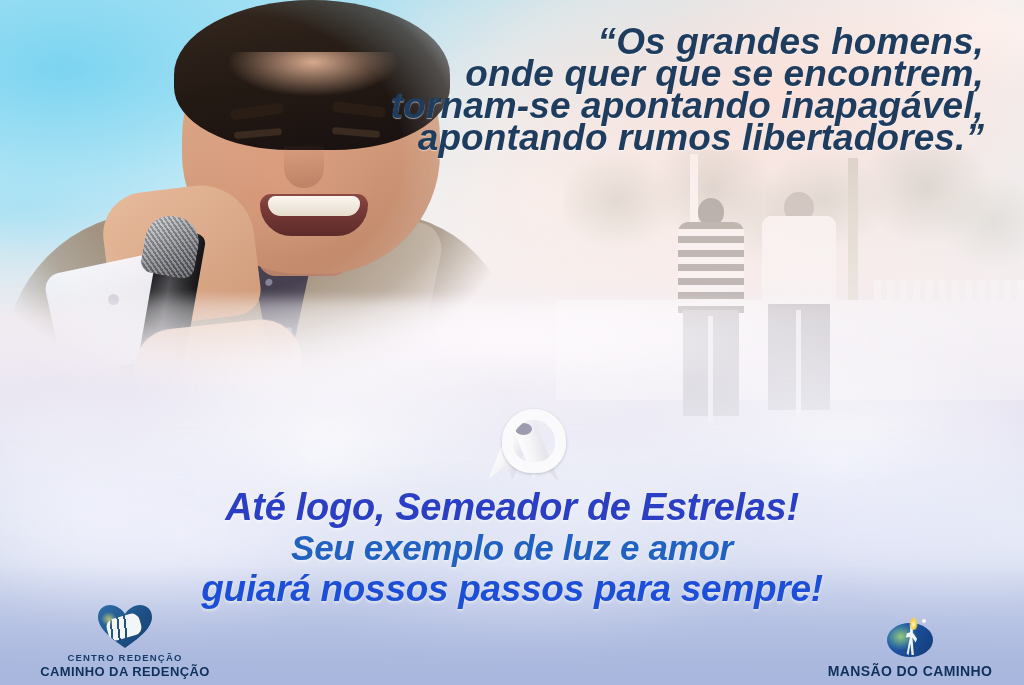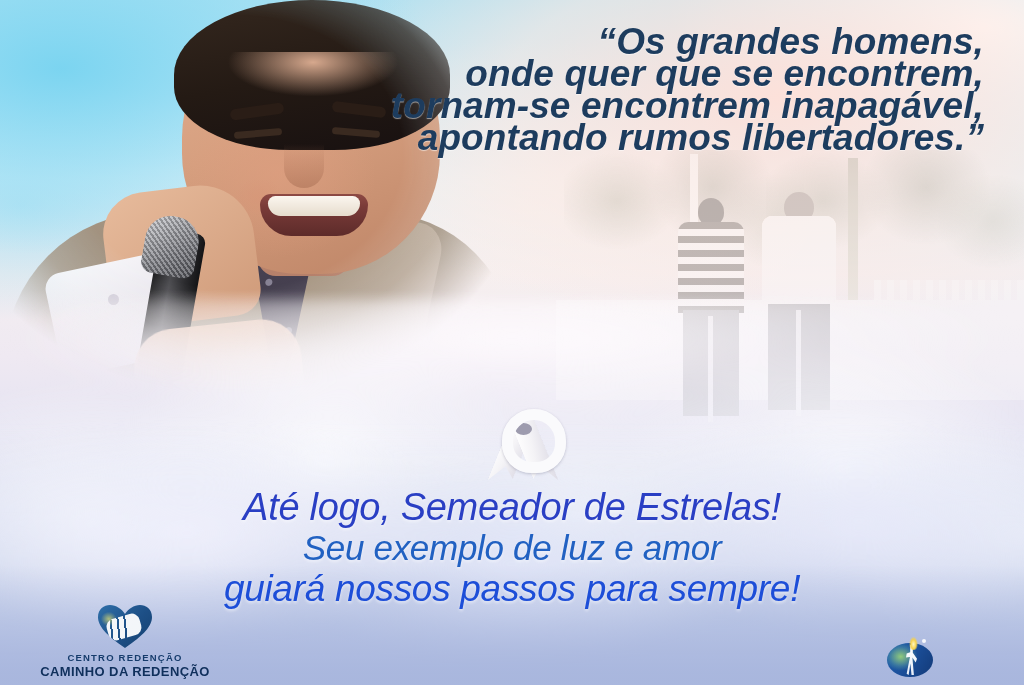--- a/index.html
+++ b/index.html
@@ -303,21 +303,21 @@
   }
   .ribbon .loop-shadow{
     position:absolute;left:28px;top:14px;width:17px;height:12px;
     background:#9d9bae;border-radius:50%;
   }
 
   
   .message{
     position:absolute;left:0;top:486px;width:1024px;
     text-align:center;
-    font-style:italic;font-weight:normal;
+    font-style:italic;font-weight:bold;
     letter-spacing:-.3px;
     text-shadow:0 2px 3px rgba(255,255,255,.5);
   }
   .message .m1{display:block;font-size:38px;line-height:42px;color:#2a3fc4;}
   .message .m2{display:block;font-size:35px;line-height:40px;color:#2161c2;}
   .message .m3{display:block;font-size:37px;line-height:42px;color:#1d4ed8;}
 
   
   .logo{position:absolute;bottom:6px;text-align:center;}
   .logo.left{left:10px;width:230px;}
@@ -433,21 +433,21 @@
     <div class="portrait-fade"></div>
   </div>
 
   <div class="clouds"></div>
   <div class="clouds-2"></div>
   <div class="vignette-bottom"></div>
 
   <div class="quote">
     <span class="ln">“Os grandes homens,</span>
     <span class="ln">onde quer que se encontrem,</span>
-    <span class="ln">tornam-se encontrem inapagável,</span>
+    <span class="ln">tornam-se apontando inapagável,</span>
     <span class="ln">apontando rumos libertadores.”</span>
   </div>
 
   <div class="ribbon">
     <div class="band a"></div>
     <div class="band b"></div>
     <div class="loop-shadow"></div>
     <div class="loop"></div>
   </div>
 
@@ -467,15 +467,16 @@
     <div class="l2">CAMINHO DA REDENÇÃO</div>
   </div>
 
   <div class="logo right">
     <div class="mark globe-mark">
       <div class="ball"></div>
       <div class="dot"></div>
       <div class="person"></div>
       <div class="flame"></div>
     </div>
+    <div class="single">MANSÃO DO CAMINHO</div>
   </div>
 
 </div>
 
 </body></html>

